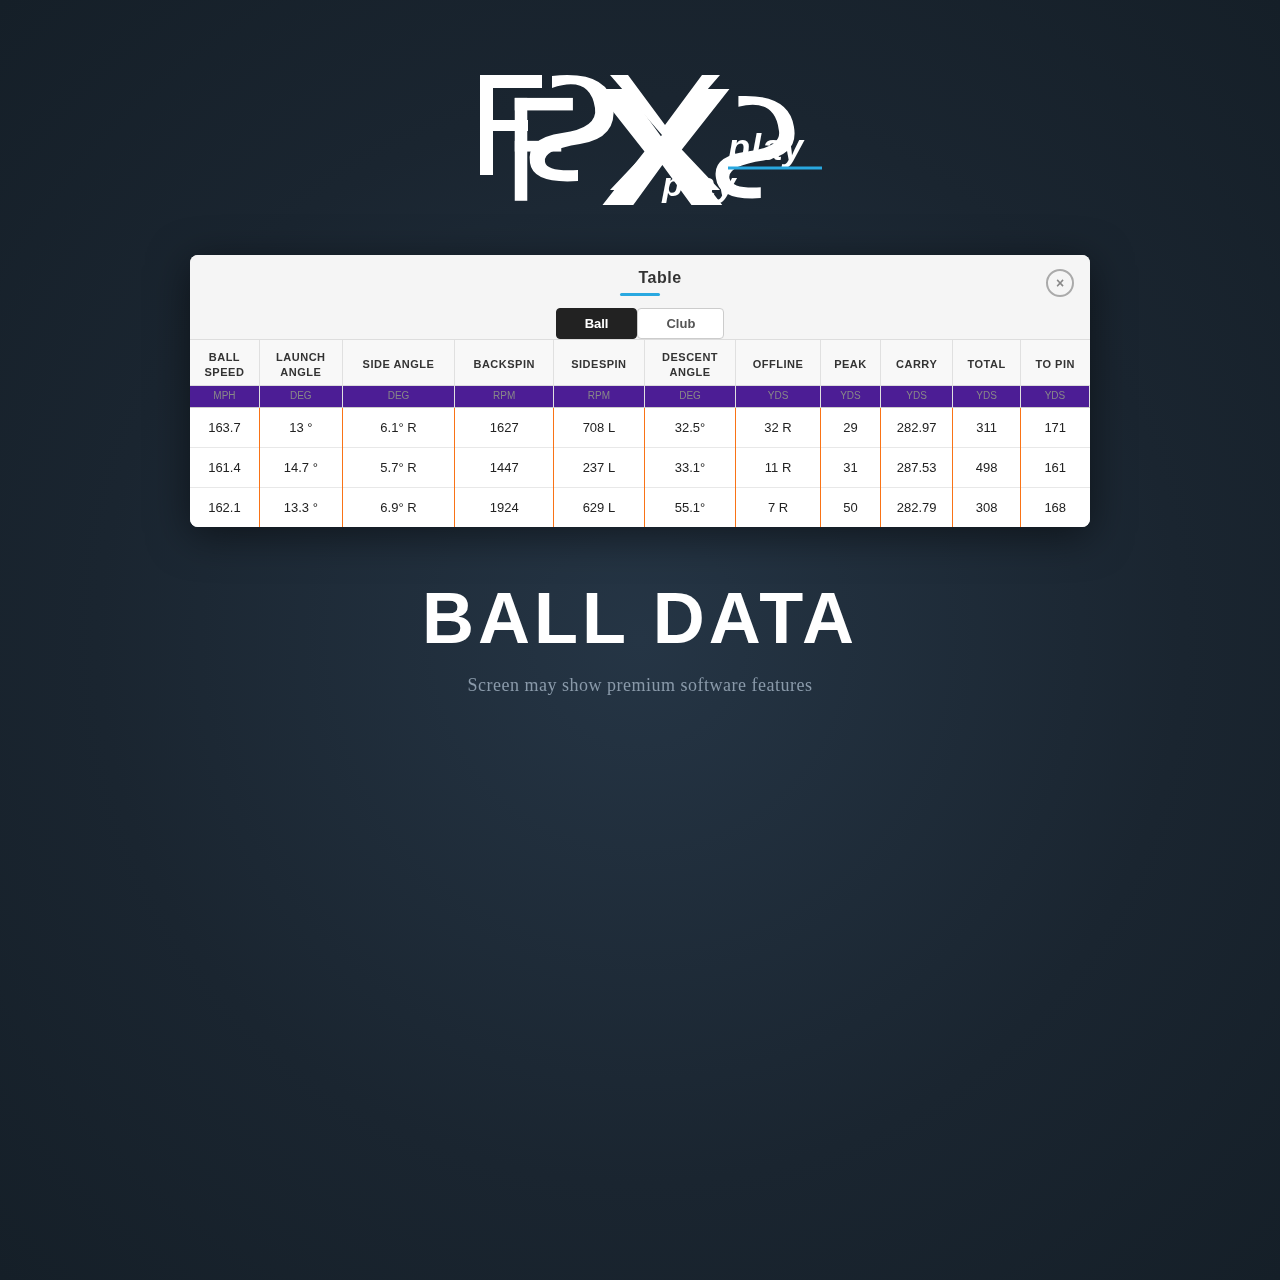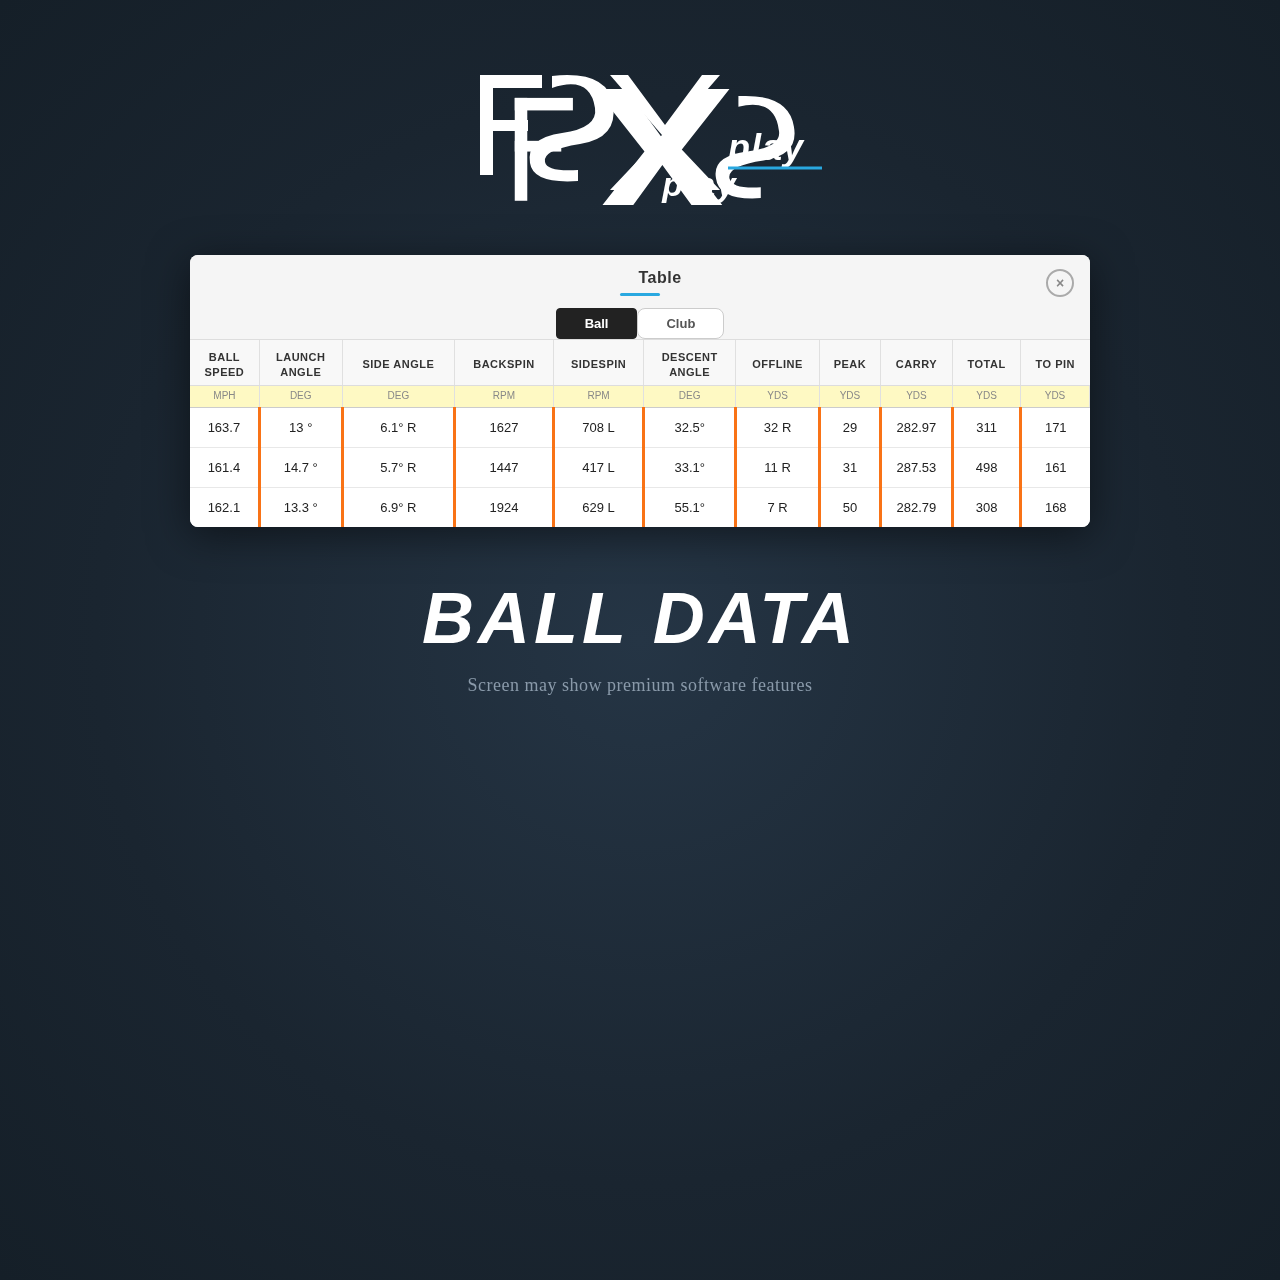--- a/index.html
+++ b/index.html
@@ -102,21 +102,20 @@
 
     .tab-btn.active {
       background: #222;
       color: #fff;
       border-color: #222;
     }
 
     .tab-btn.inactive {
       background: #fff;
       color: #555;
-      border-radius: 8px;
     }
 
     
     .table-area {
       background: #fff;
       padding: 0;
     }
 
     table {
       width: 100%;
@@ -131,21 +130,21 @@
       font-weight: 700;
       color: #333;
       text-align: center;
       padding: 10px 6px 6px;
       text-transform: uppercase;
       letter-spacing: 0.5px;
       line-height: 1.3;
     }
 
     thead tr.unit-row td {
-      background: #fef9c3;
+      background: #4c1d95;
       border-bottom: 1px solid #ccc;
       border-right: 1px solid #e0e0e0;
       font-size: 10px;
       color: #888;
       text-align: center;
       padding: 4px 6px 6px;
       text-transform: uppercase;
     }
 
     tbody tr {
@@ -154,21 +153,21 @@
 
     tbody tr:last-child {
       border-bottom: none;
     }
 
     tbody td {
       text-align: center;
       padding: 12px 6px;
       font-size: 13px;
       color: #222;
-      border-right: 3px solid #f97316;
+      border-right: 1px solid #f97316;
     }
 
     tbody td:last-child {
       border-right: none;
     }
 
     thead tr.header-row th:last-child {
       border-right: none;
     }
 
@@ -179,21 +178,20 @@
       flex-direction: column;
       align-items: center;
     }
 
     .ball-data-title {
       font-size: 72px;
       font-weight: 900;
       color: #ffffff;
       letter-spacing: 4px;
       text-transform: uppercase;
-      font-style: italic;
       margin-bottom: 16px;
     }
 
     .disclaimer {
       font-size: 18px;
       color: #8a9aaa;
       letter-spacing: 0.5px;
       font-family: Liberation Serif, serif;
     }
   </style>
@@ -288,21 +286,21 @@
             <td>29</td>
             <td>282.97</td>
             <td>311</td>
             <td>171</td>
           </tr>
           <tr>
             <td>161.4</td>
             <td>14.7 °</td>
             <td>5.7° R</td>
             <td>1447</td>
-            <td>417 L</td>
+            <td>237 L</td>
             <td>33.1°</td>
             <td>11 R</td>
             <td>31</td>
             <td>287.53</td>
             <td>498</td>
             <td>161</td>
           </tr>
           <tr>
             <td>162.1</td>
             <td>13.3 °</td>

